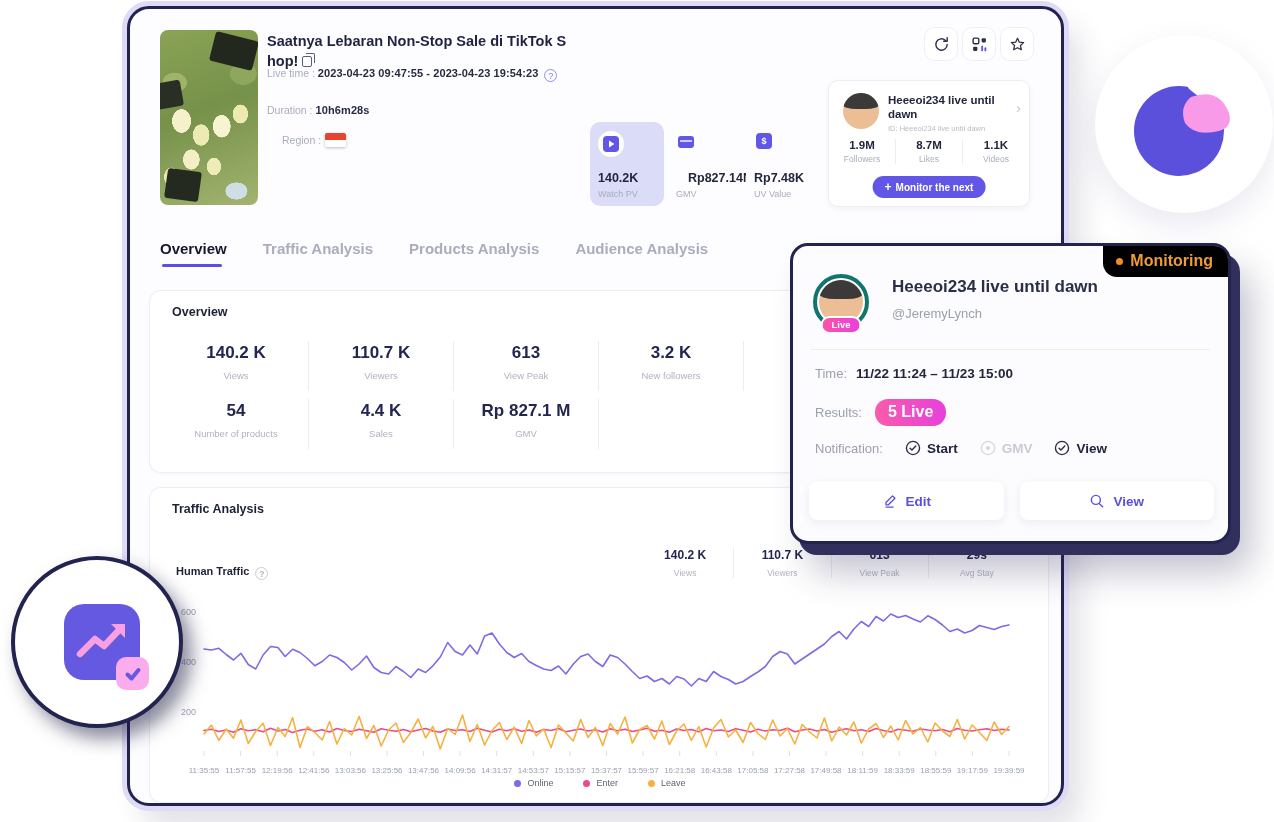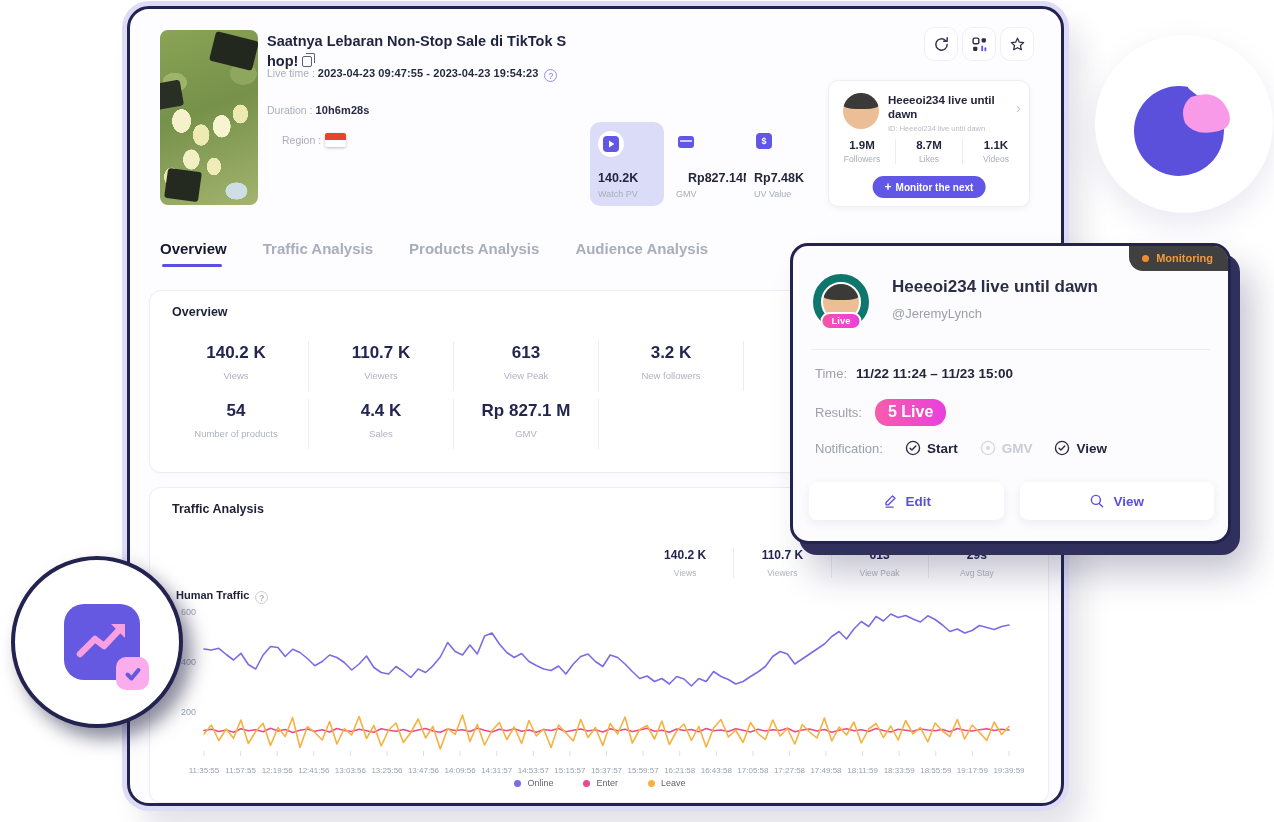--- a/index.html
+++ b/index.html
@@ -100,42 +100,42 @@
            border-radius:12px; box-shadow:0 1px 3px rgba(25,25,60,.03); }
   .panel-title { position:absolute; left:22px; top:14px; font-size:12.5px; font-weight:bold; color:#1f2236; }
   #overview-panel { top:281px; height:183px; }
   .ov-grid { position:absolute; left:14px; top:50px; width:580px; display:grid;
              grid-template-columns:repeat(4,145px); row-gap:8px; }
   .ov-cell { text-align:center; border-right:1px solid #ececf2; padding:2px 0 10px; }
   .ov-cell .v { font-size:17px; font-weight:bold; color:#232650; }
   .ov-cell .l { font-size:9.5px; color:#b0b3c0; margin-top:7px; }
 
   #traffic-panel { top:478px; height:316px; }
-  .ht-label { position:absolute; left:26px; top:77px; font-size:11px; font-weight:bold; color:#1f2236;margin-top:24px; }
+  .ht-label { position:absolute; left:26px; top:77px; font-size:11px; font-weight:bold; color:#1f2236; }
   .ht-label .help-ic { border-color:#c9ccd8; color:#b2b5c2; }
   .tr-stats { position:absolute; left:487px; top:60px; width:388px; display:flex; }
   .tr-cell { flex:1; text-align:center; }
   .tr-cell:not(:last-child) { border-right:1px solid #ececf2; }
   .tr-cell .v { font-size:12px; font-weight:bold; color:#232650; }
   .tr-cell .l { font-size:8.5px; color:#b0b3c0; margin-top:6px; }
   .chart-wrap { position:absolute; left:14px; top:106px; width:872px; height:206px; }
   .legend { position:absolute; left:0; top:184px; width:100%; display:flex; justify-content:center; gap:30px; }
   .legend-item { display:flex; align-items:center; gap:6px; font-size:9px; color:#62646f; }
   .legend-dot { width:7px; height:7px; border-radius:50%; }
 
   
   .monitor-card { position:absolute; left:790px; top:243px; width:441px; height:301px; background:#fcfcfe;
                   border:3px solid #232350; border-radius:18px; z-index:30;
                   box-shadow:9px 11px 0 #312f5c, 20px 28px 36px rgba(35,34,80,.28); }
-  .mc-badge { position:absolute; right:0; top:0; background:#404040; color:#ef9b3b; font-size:11px;
+  .mc-badge { position:absolute; right:0; top:0; background:#000000; color:#ef9b3b; font-size:16px;
               font-weight:bold; padding:6px 15px 7px 13px; border-radius:0 14px 0 14px;
               display:flex; align-items:center; gap:7px; }
   .mc-badge .dot { width:7px; height:7px; border-radius:50%; background:#f08c2e; }
   .mc-avatar { position:absolute; left:20px; top:28px; width:56px; height:56px; border-radius:50%;
-               border:8px solid #0f766e; box-shadow:0 0 0 2px #fff inset; }
+               border:4px solid #0f766e; box-shadow:0 0 0 2px #fff inset; }
   .mc-avatar .face { position:absolute; inset:2px; }
   .live-pill { position:absolute; left:50%; transform:translateX(-50%); bottom:-8px;
                background:linear-gradient(90deg,#fb53a5,#ea3fe0); color:#fff; font-size:9.5px; font-weight:bold;
                border:2px solid #fff; border-radius:10px; padding:1px 9px 2px; }
   .mc-name { position:absolute; left:99px; top:31px; font-size:17px; font-weight:bold; color:#2b2f45; }
   .mc-handle { position:absolute; left:99px; top:60px; font-size:13px; color:#9ba0ac; }
   .mc-divider { position:absolute; left:18px; right:18px; top:103px; height:1px; background:#ededf0; }
   .mc-row { position:absolute; left:22px; display:flex; align-items:center; font-size:13px; color:#9ba0ac; }
   .mc-row .val { margin-left:9px; font-size:13.5px; font-weight:bold; color:#23263c; }
   .results-pill { margin-left:13px; background:linear-gradient(90deg,#f85cab,#e840dd); color:#fff;

